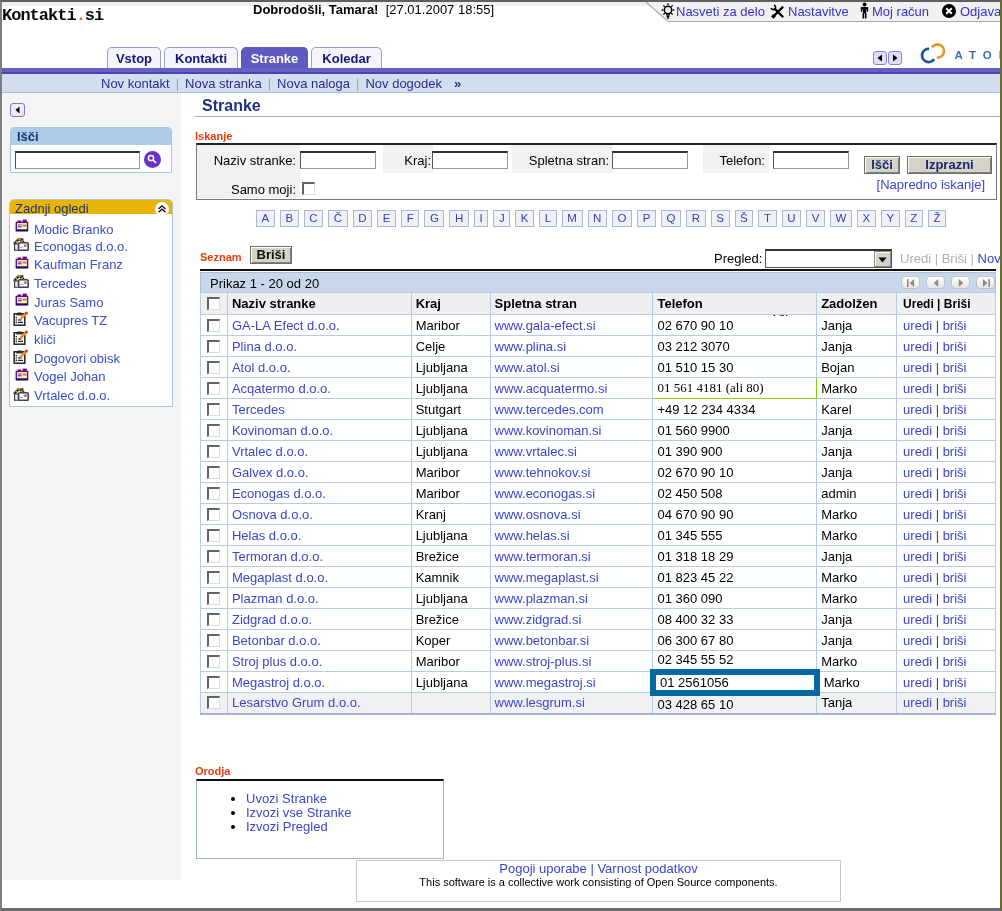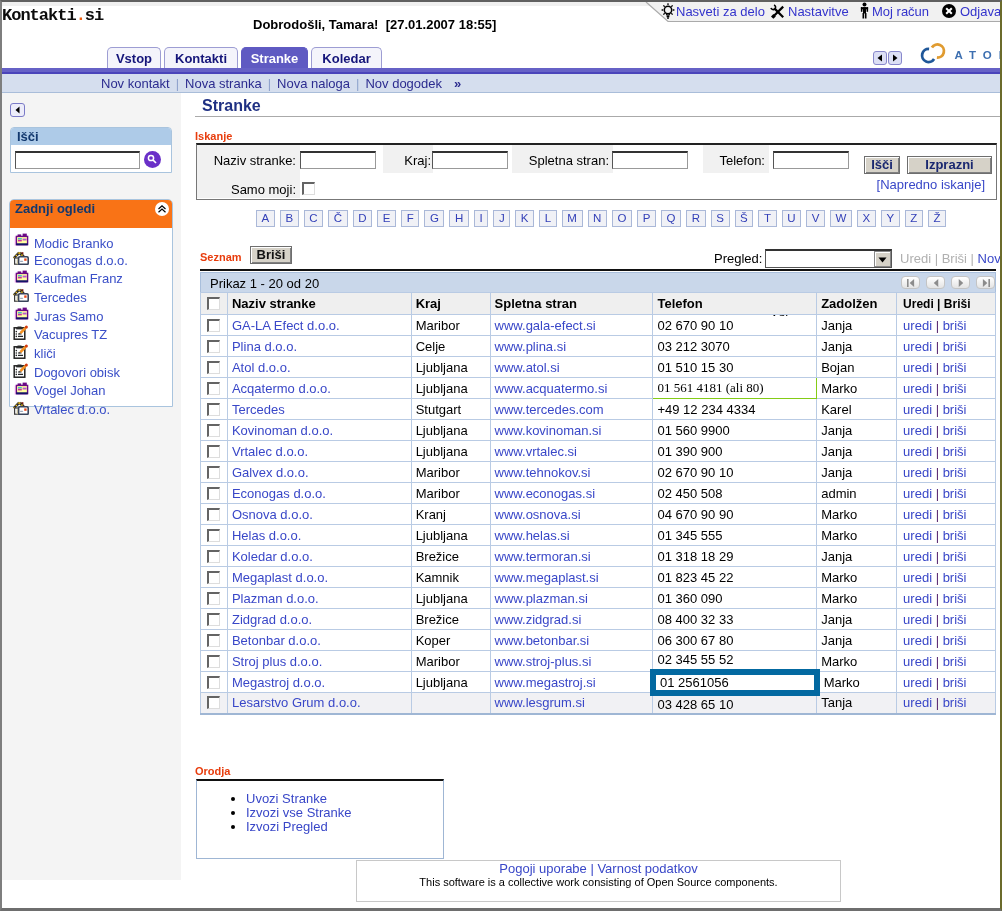--- a/index.html
+++ b/index.html
@@ -47,21 +47,21 @@
   <span class="abs" style="left:872px;top:4px;">Moj račun</span>
   <svg class="abs" style="left:941px;top:3px;" width="16" height="16" viewBox="0 0 16 16">
       <circle cx="8" cy="8" r="7" fill="#000"></circle>
       <path d="M5.2 5.2 L10.8 10.8 M10.8 5.2 L5.2 10.8" stroke="#fff" stroke-width="2"></path>
     </svg>
   <span class="abs" style="left:960px;top:4px;">Odjava</span>
 </div>
 
 <div class="abs" style="left:2px;top:6px;font-family:'Liberation Mono',monospace;font-weight:bold;font-size:17px;color:#0c0c0c;letter-spacing:-1px;">Kontakti<span style="color:#f06010;">.</span>si</div>
 
-<div class="abs" style="left:253px;top:17px;font-size:13px;color:#000;font-weight:bold;"><b>Dobrodošli, Tamara!</b>&nbsp; [27.01.2007 18:55]</div>
+<div class="abs" style="left:253px;top:2px;font-size:13px;color:#000;"><b>Dobrodošli, Tamara!</b>&nbsp; [27.01.2007 18:55]</div>
 
 <div class="abs" style="left:107px;top:47px;width:54px;height:22px;background:#f4f4fb;border:1px solid #9d9dd3;border-bottom:none;border-radius:5px 5px 0 0;text-align:center;line-height:21px;font-weight:bold;font-size:13px;color:#15157a;">Vstop</div>
 <div class="abs" style="left:164px;top:47px;width:74px;height:22px;background:#f4f4fb;border:1px solid #9d9dd3;border-bottom:none;border-radius:5px 5px 0 0;text-align:center;line-height:21px;font-weight:bold;font-size:13px;color:#15157a;">Kontakti</div>
 <div class="abs" style="left:241px;top:47px;width:67px;height:22px;background:#5f5ac2;border:1px solid #5f5ac2;border-bottom:none;border-radius:5px 5px 0 0;text-align:center;line-height:21px;font-weight:bold;font-size:13px;color:#fff;">Stranke</div>
 <div class="abs" style="left:311px;top:47px;width:71px;height:22px;background:#f4f4fb;border:1px solid #9d9dd3;border-bottom:none;border-radius:5px 5px 0 0;text-align:center;line-height:21px;font-weight:bold;font-size:13px;color:#15157a;">Koledar</div>
 
 <div class="abs" style="left:873px;top:51px;width:14px;height:14px;background:#dcdff5;border:1px solid #8888cc;border-radius:3px;">
     <svg width="7" height="8" viewBox="0 0 7 8" style="display:block;margin:2px 0 0 2px;">
       <path d="M6 0.5 L1.5 4 L6 7.5 Z" fill="#000"></path>
     </svg>
@@ -97,21 +97,21 @@
   <div class="abs" style="left:4px;top:23px;width:125px;height:18px;background:#fff;border-top:2px solid #333;border-left:1px solid #555;border-right:1px solid #999;border-bottom:1px solid #999;"></div>
   <div class="abs" style="left:133px;top:23px;width:17px;height:17px;border-radius:50%;background:#6a30c8;">
       <svg width="11" height="11" viewBox="0 0 11 11" style="margin:3px 0 0 3px;display:block;">
         <circle cx="4" cy="4" r="2.6" fill="none" stroke="#fff" stroke-width="1.5"></circle>
         <path d="M6 6 L9 9" stroke="#fff" stroke-width="1.7"></path>
       </svg>
     </div>
 </div>
 
 <div class="abs" style="left:9px;top:199px;width:164px;height:208px;background:#fff;border:1px solid #a9c4de;border-radius:5px 5px 0 0;">
-  <div style="height:28px;background:#f97316;border-radius:4px 4px 0 0;font-weight:bold;font-size:13px;color:#12386e;padding:1px 0 0 5px;">Zadnji ogledi</div>
+  <div style="height:14px;background:#eab308;border-radius:4px 4px 0 0;font-weight:normal;font-size:13px;color:#12386e;padding:1px 0 0 5px;">Zadnji ogledi</div>
   <div class="abs" style="left:145px;top:2px;width:14px;height:14px;background:#fff;border-radius:50%;">
       <svg width="10" height="10" viewBox="0 0 10 10" style="margin:2px 0 0 2px;display:block;">
         <path d="M1.5 5 L5 1.8 L8.5 5 M1.5 8.2 L5 5 L8.5 8.2" fill="none" stroke="#000" stroke-width="1.2"></path>
       </svg>
     </div>
   <div id="recent" style="padding:4px 0 0 3px;">
       <div style="height:18.7px;display:flex;align-items:flex-end;">
         <span style="width:17px;margin-left:0px;"><svg width="16" height="14" viewBox="0 0 16 14">
             <rect x="1.6" y="3.6" width="12" height="9" fill="#f9c9f6"></rect>
             <rect x="4.6" y="1.4" width="3.6" height="2.6" fill="#6a0a86"></rect>
@@ -486,21 +486,21 @@
           <td style="border:1px solid #b9cbe4;padding-left:4px;">Ljubljana</td>
           <td style="border:1px solid #b9cbe4;padding-left:4px;color:#3947c8;">www.helas.si</td>
           <td style="border:1px solid #b9cbe4;padding-left:4px;">01 345 555</td>
           <td style="border:1px solid #b9cbe4;padding-left:4px;">Marko</td>
           <td style="border:1px solid #b9cbe4;padding-left:6px;color:#3947c8;">uredi <span style="color:#5a2a72;">|</span> briši</td>
         </tr>
         <tr style="height:21px;">
           <td style="border:1px solid #b9cbe4;">
             <div style="width:13px;height:13px;background:#fff;border-top:2px solid #646464;border-left:2px solid #646464;border-bottom:1px solid #ddd;border-right:1px solid #ddd;margin:0 auto;"></div>
           </td>
-          <td style="border:1px solid #b9cbe4;padding-left:4px;color:#3947c8;">Koledar d.o.o.</td>
+          <td style="border:1px solid #b9cbe4;padding-left:4px;color:#3947c8;">Termoran d.o.o.</td>
           <td style="border:1px solid #b9cbe4;padding-left:4px;">Brežice</td>
           <td style="border:1px solid #b9cbe4;padding-left:4px;color:#3947c8;">www.termoran.si</td>
           <td style="border:1px solid #b9cbe4;padding-left:4px;">01 318 18 29</td>
           <td style="border:1px solid #b9cbe4;padding-left:4px;">Janja</td>
           <td style="border:1px solid #b9cbe4;padding-left:6px;color:#3947c8;">uredi <span style="color:#5a2a72;">|</span> briši</td>
         </tr>
         <tr style="height:21px;">
           <td style="border:1px solid #b9cbe4;">
             <div style="width:13px;height:13px;background:#fff;border-top:2px solid #646464;border-left:2px solid #646464;border-bottom:1px solid #ddd;border-right:1px solid #ddd;margin:0 auto;"></div>
           </td>

